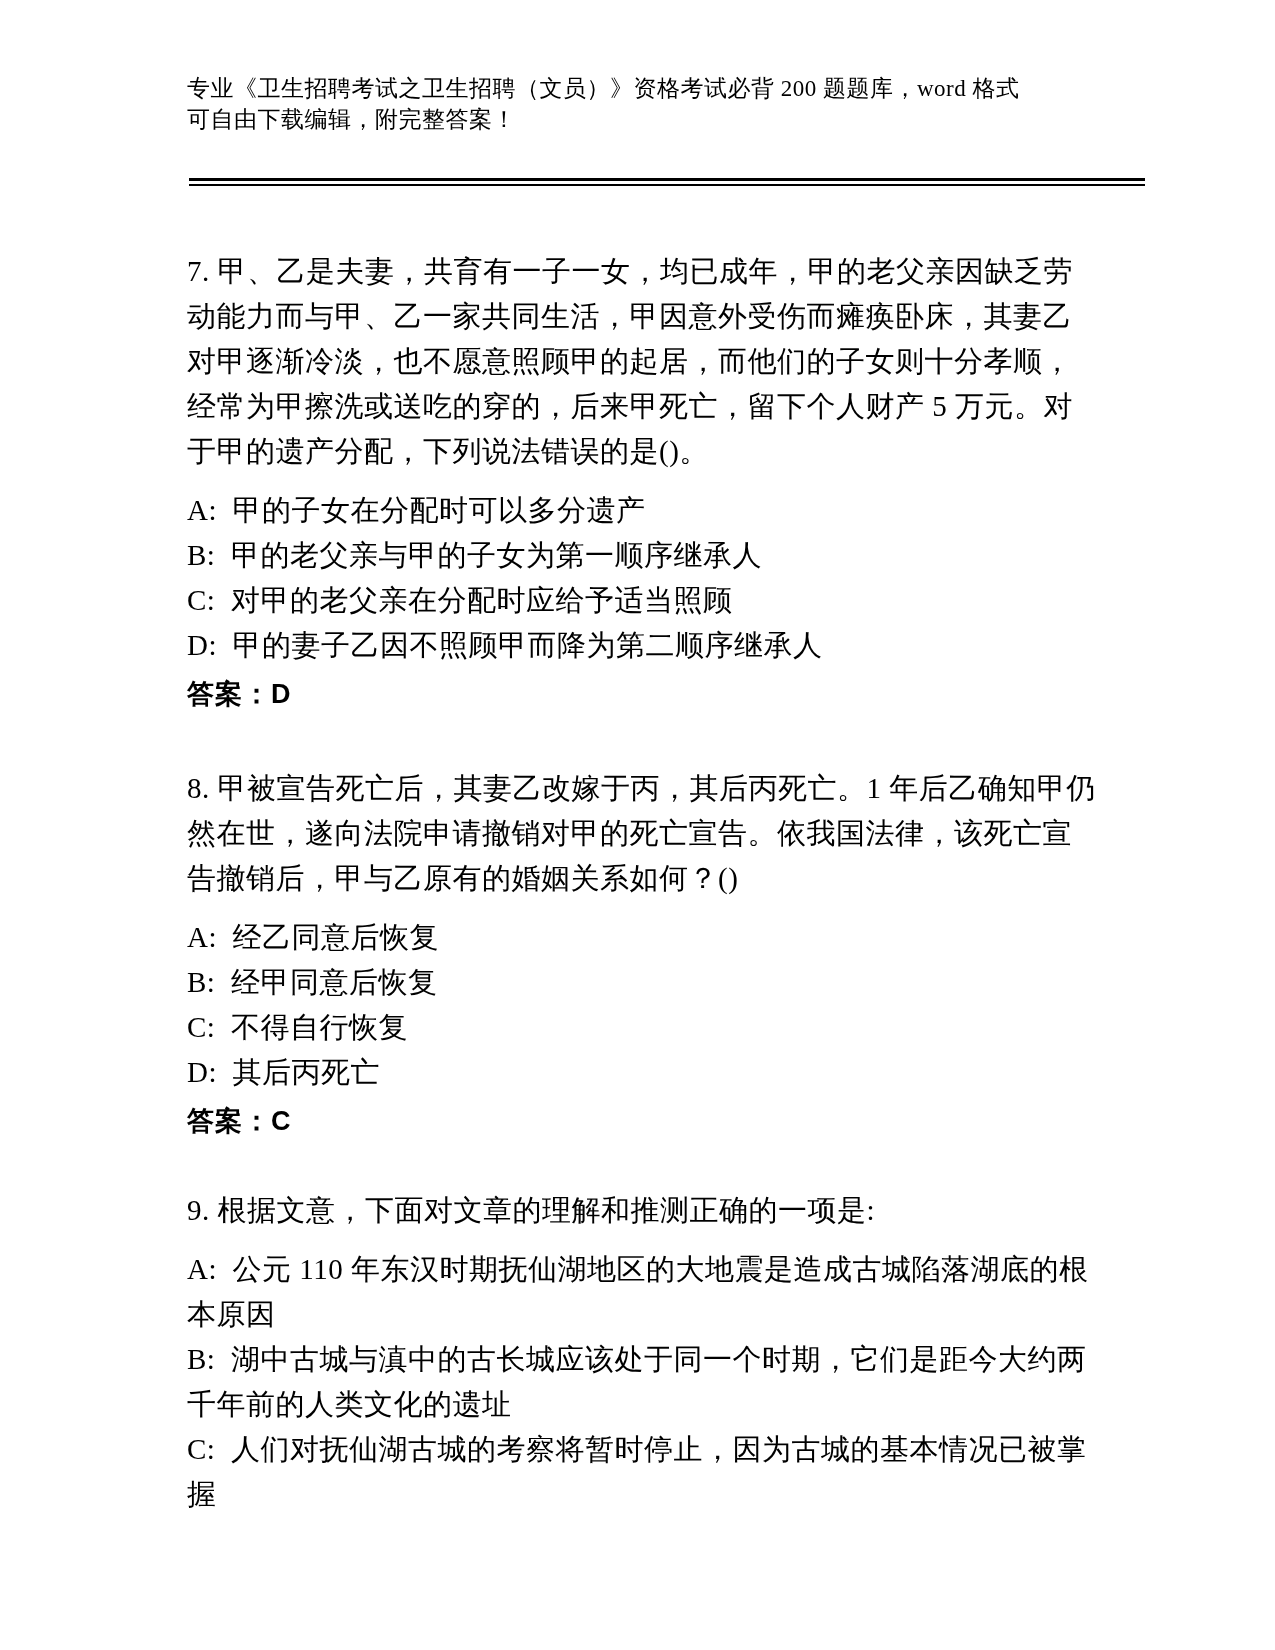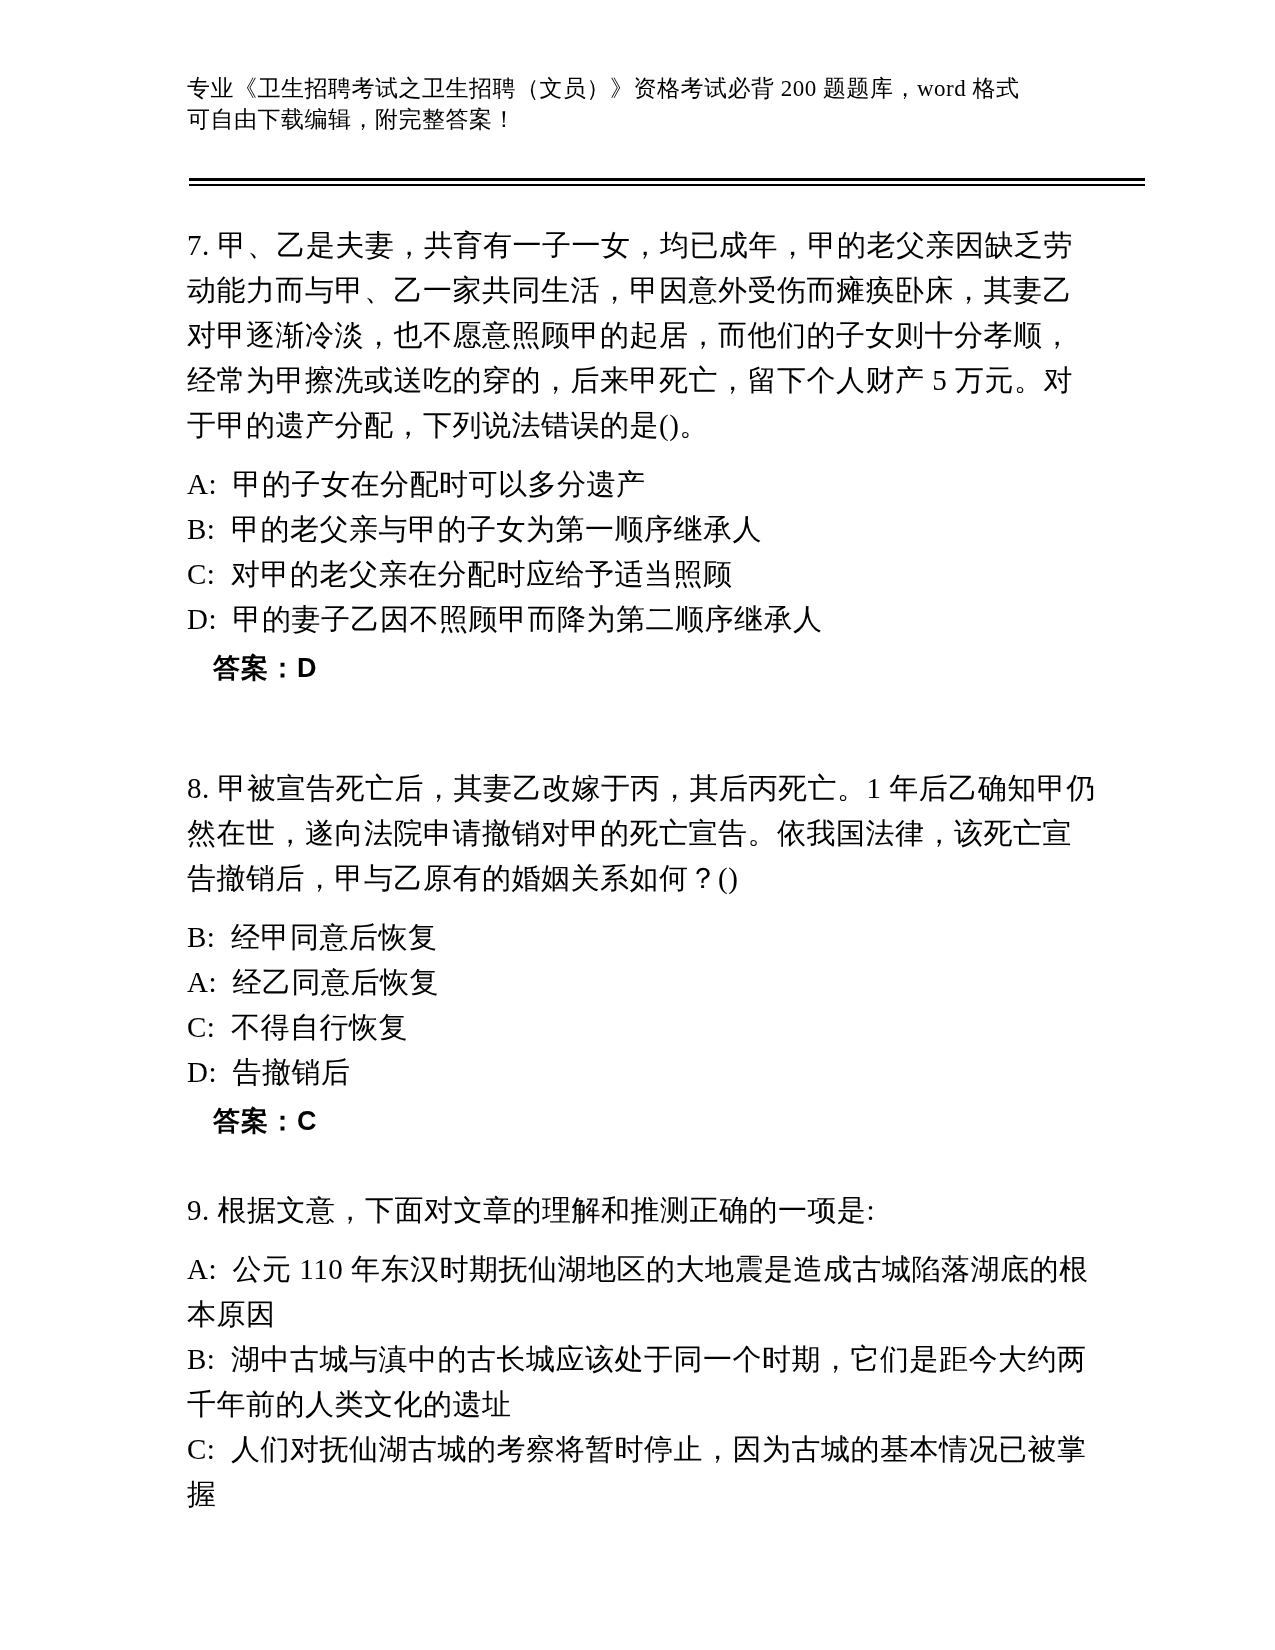--- a/index.html
+++ b/index.html
@@ -33,32 +33,31 @@
     background: #fff;
   }
   .question {
     position: absolute;
     left: 187px;
     width: 980px;
     font-size: 29px;
     line-height: 45px;
     letter-spacing: 0.5px;
   }
-  .q7 { top: 223px; }
+  .q7 { top: 249px; }
   .q8 { top: 766px; }
   .q9 { top: 1188px; }
   .options { margin-top: 14px; }
   .answer {
     margin-top: 4px;
     font-family: "Liberation Sans", "DejaVu Sans", sans-serif;
     font-weight: bold;
     font-size: 27px;
     line-height: 45px;
     letter-spacing: 1px;
-    margin-left: 26px;
   }
 </style>
 </head>
 <body>
 
 <div class="page">
 
   <div class="header-text multiline">专业《卫生招聘考试之卫生招聘（文员）》资格考试必背 200 题题库，word 格式
 可自由下载编辑，附完整答案！</div>
 
@@ -77,24 +76,24 @@
       <div class="option multiline">D:  甲的妻子乙因不照顾甲而降为第二顺序继承人</div>
     </div>
     <div class="answer">答案：D</div>
   </section>
 
   <section class="question q8">
     <div class="stem multiline">8. 甲被宣告死亡后，其妻乙改嫁于丙，其后丙死亡。1 年后乙确知甲仍
 然在世，遂向法院申请撤销对甲的死亡宣告。依我国法律，该死亡宣
 告撤销后，甲与乙原有的婚姻关系如何？()</div>
     <div class="options">
+      <div class="option multiline">A:  经乙同意后恢复</div>
       <div class="option multiline">B:  经甲同意后恢复</div>
-      <div class="option multiline">A:  经乙同意后恢复</div>
       <div class="option multiline">C:  不得自行恢复</div>
-      <div class="option multiline">D:  告撤销后</div>
+      <div class="option multiline">D:  其后丙死亡</div>
     </div>
     <div class="answer">答案：C</div>
   </section>
 
   <section class="question q9">
     <div class="stem multiline">9. 根据文意，下面对文章的理解和推测正确的一项是:</div>
     <div class="options">
       <div class="option multiline">A:  公元 110 年东汉时期抚仙湖地区的大地震是造成古城陷落湖底的根
 本原因</div>
       <div class="option multiline">B:  湖中古城与滇中的古长城应该处于同一个时期，它们是距今大约两

